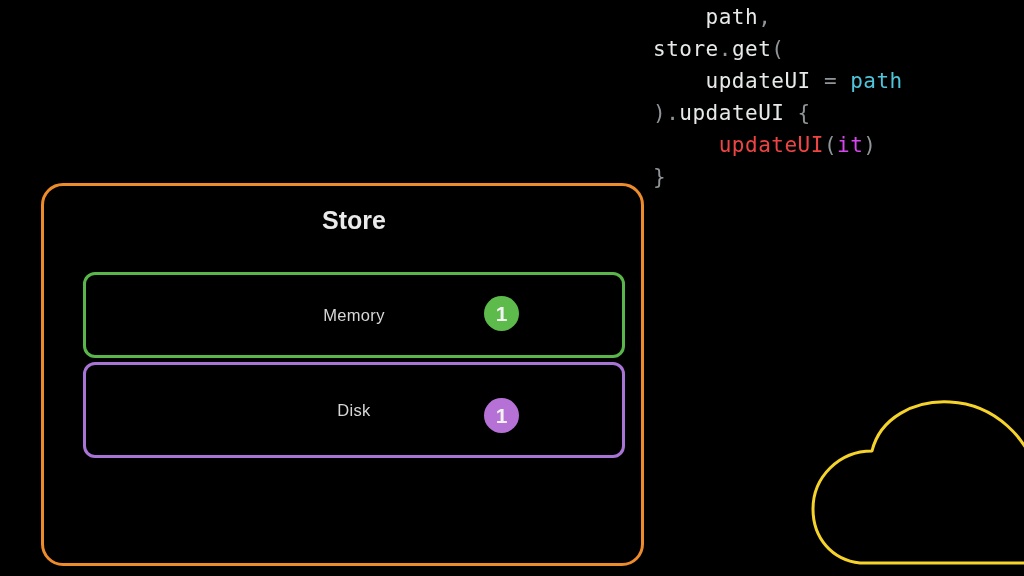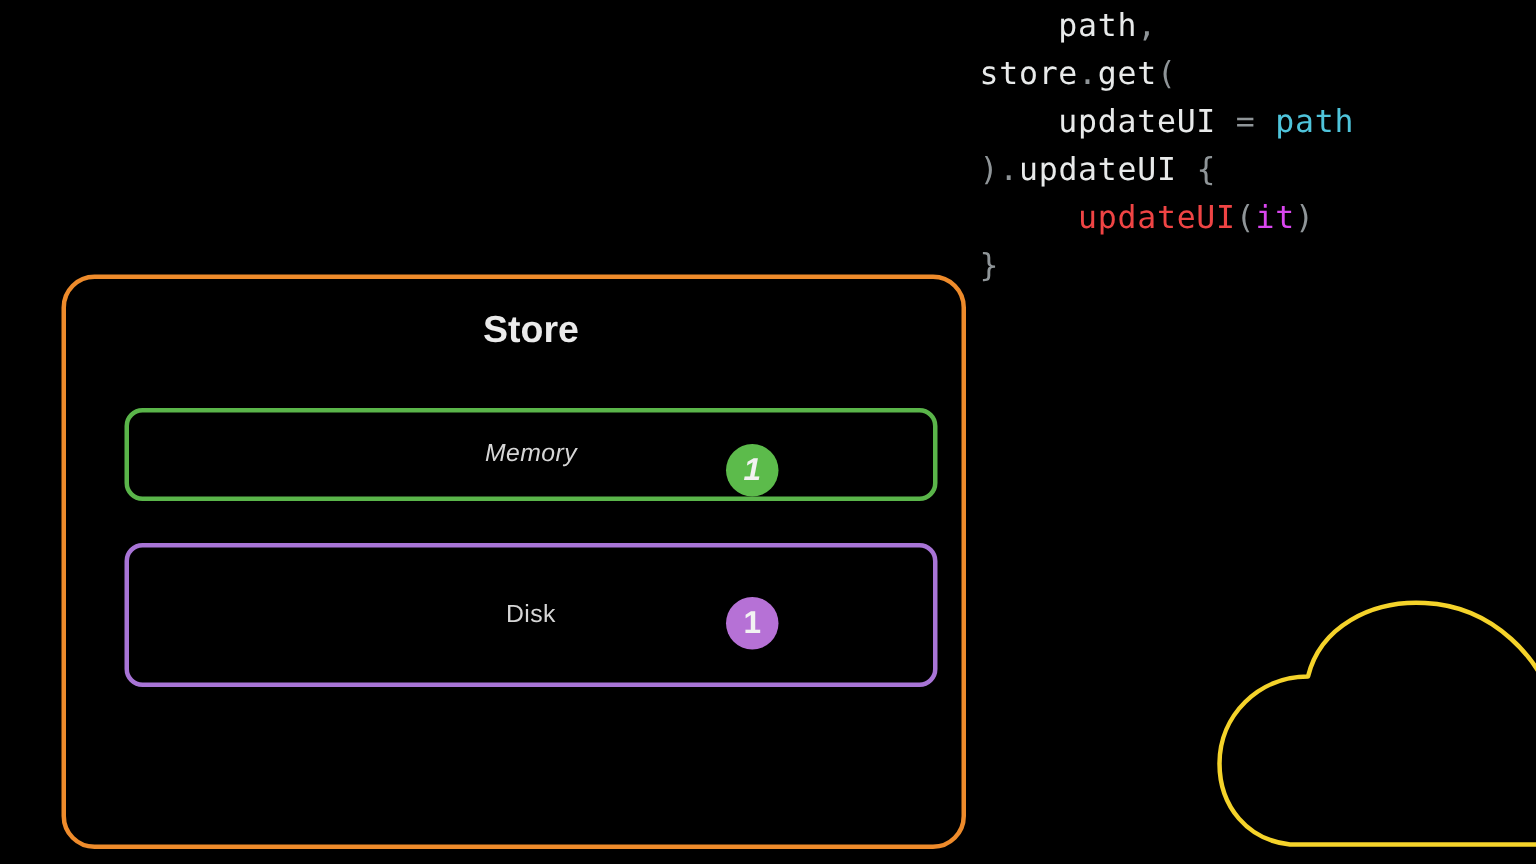--- a/index.html
+++ b/index.html
@@ -58,21 +58,21 @@
     font-weight: bold;
   }
   .layer {
     position: absolute;
     left: 39px;
     width: 542px;
     border: 3px solid #888;
     border-radius: 12px;
     box-sizing: border-box;
   }
-  .layer-memory  { top: 86px;  height: 62px; font-style: italic; }
+  .layer-memory  { top: 86px;  height: 86px; }
   .layer-disk    { top: 176px; height: 96px; }
   .layer-network { top: 276px; height: 89px; }
   .layer-label {
     position: absolute;
     left: 0;
     width: 100%;
     top: 50%;
     transform: translateY(-50%);
     text-align: center;
     color: #D6D6D6;

